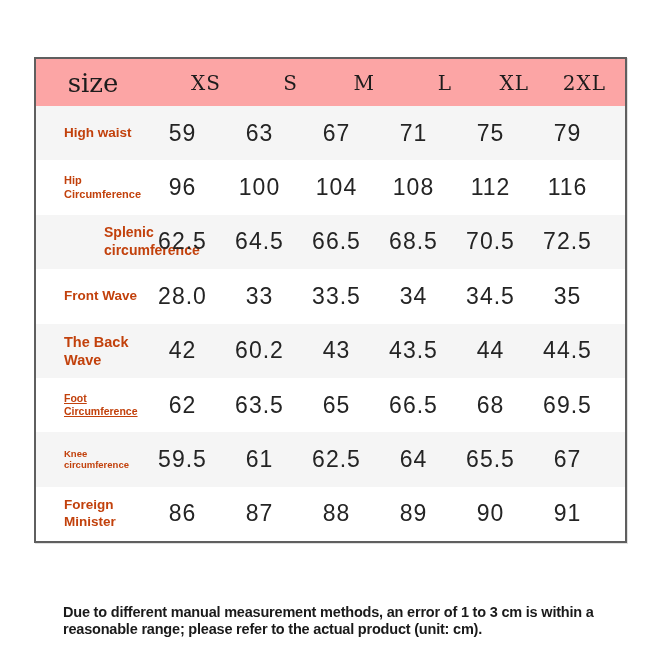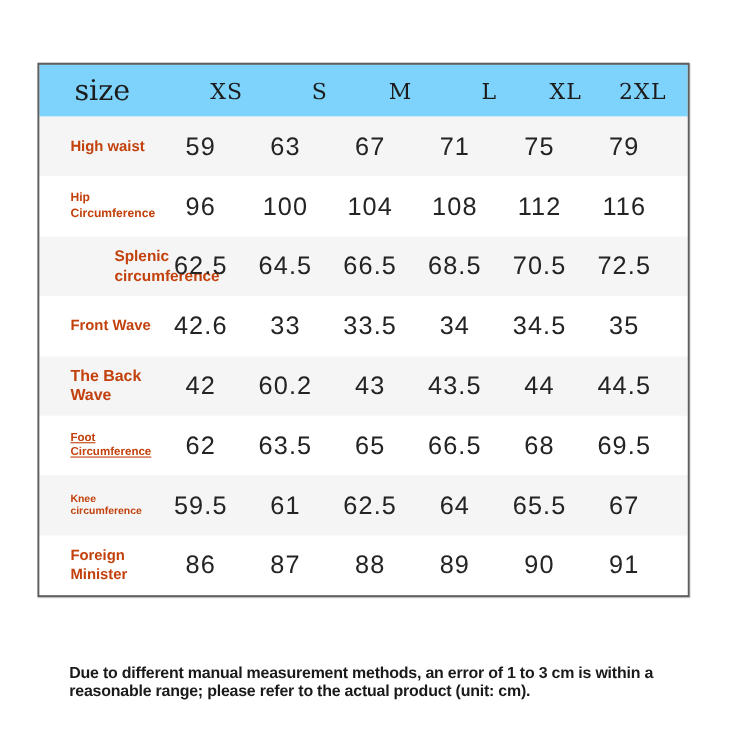--- a/index.html
+++ b/index.html
@@ -19,21 +19,21 @@
     display: flex;
     flex-direction: column;
     box-shadow: 1px 1px 0 rgba(0,0,0,0.12);
   }
   .trow {
     display: grid;
     grid-template-columns: 108px repeat(6, 77px);
     align-items: center;
     flex: 1;
   }
-  .thead { flex: 0 0 47px; background: #7dd3fc; }
+  .thead { flex: 0 0 47px; background: #fca5a5; }
   .tbody { display: flex; flex-direction: column; flex: 1; }
   .tbody .trow:nth-child(odd) { background: #f5f5f5; }
   .tbody .trow:nth-child(even) { background: #ffffff; }
 
   .size-head {
     font-family: "DejaVu Serif", serif;
     font-size: 26px;
     color: #1c1c1c;
     text-align: center;
     padding-left: 6px;
@@ -116,21 +116,21 @@
       <div class="row-label">Splenic circumference</div>
       <div class="val">62.5</div>
       <div class="val">64.5</div>
       <div class="val">66.5</div>
       <div class="val">68.5</div>
       <div class="val">70.5</div>
       <div class="val">72.5</div>
     </div>
     <div class="trow">
       <div class="row-label">Front Wave</div>
-      <div class="val">42.6</div>
+      <div class="val">28.0</div>
       <div class="val">33</div>
       <div class="val">33.5</div>
       <div class="val">34</div>
       <div class="val">34.5</div>
       <div class="val">35</div>
     </div>
     <div class="trow">
       <div class="row-label">The Back Wave</div>
       <div class="val">42</div>
       <div class="val">60.2</div>

